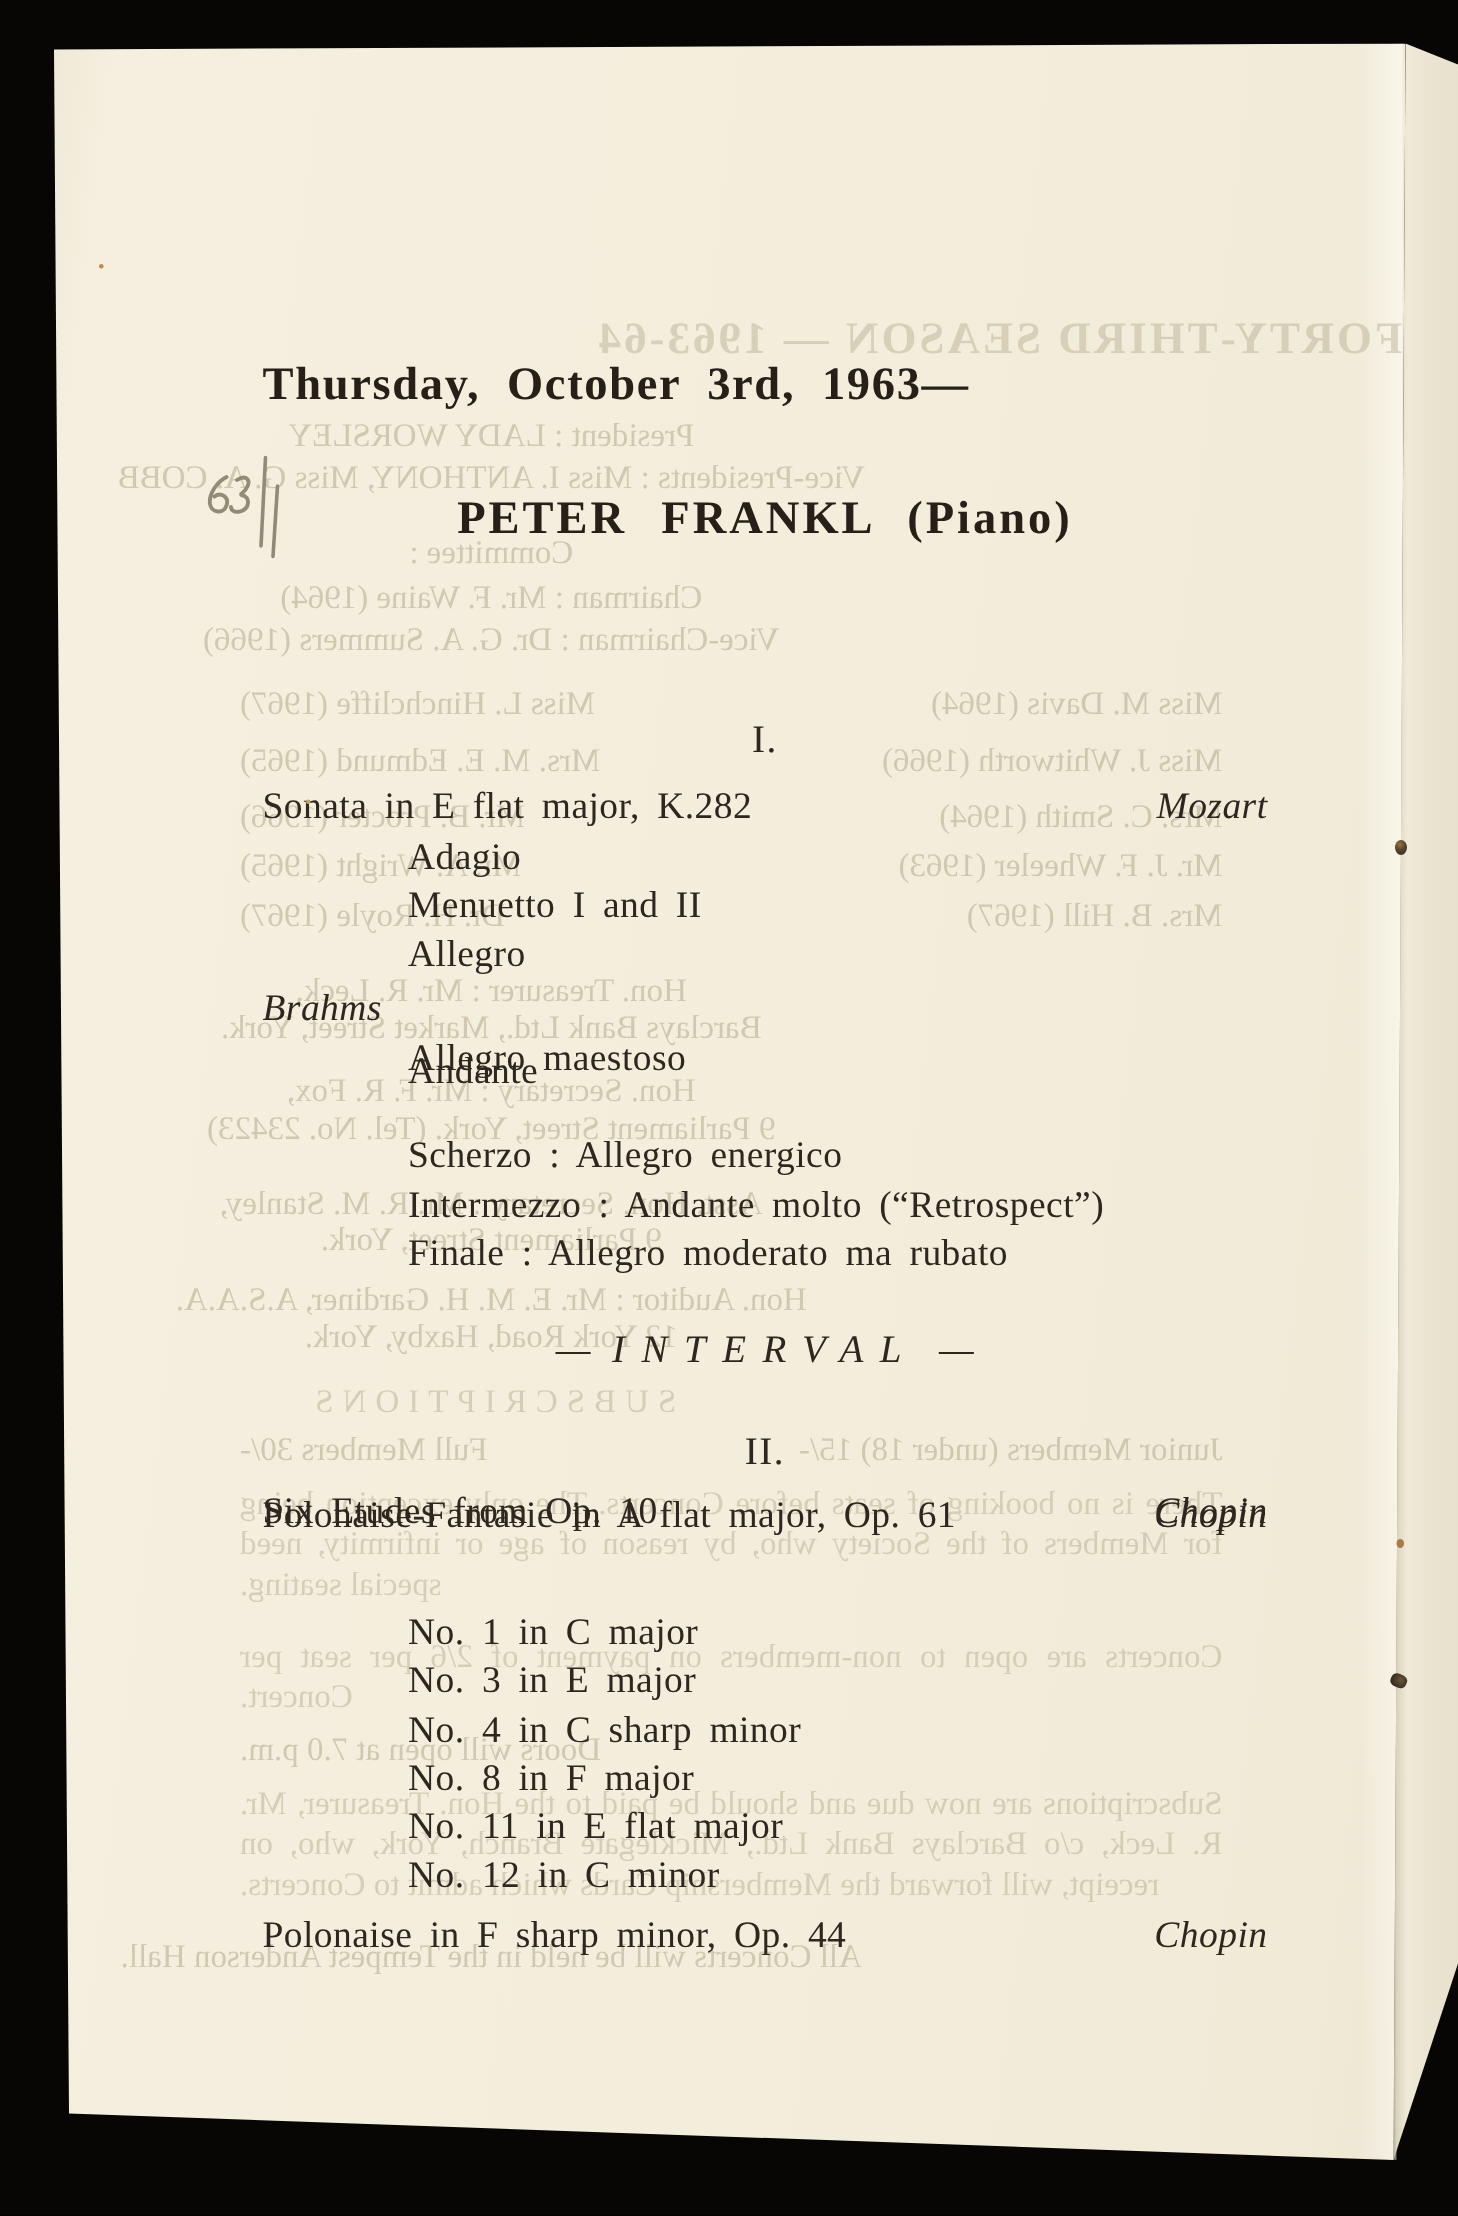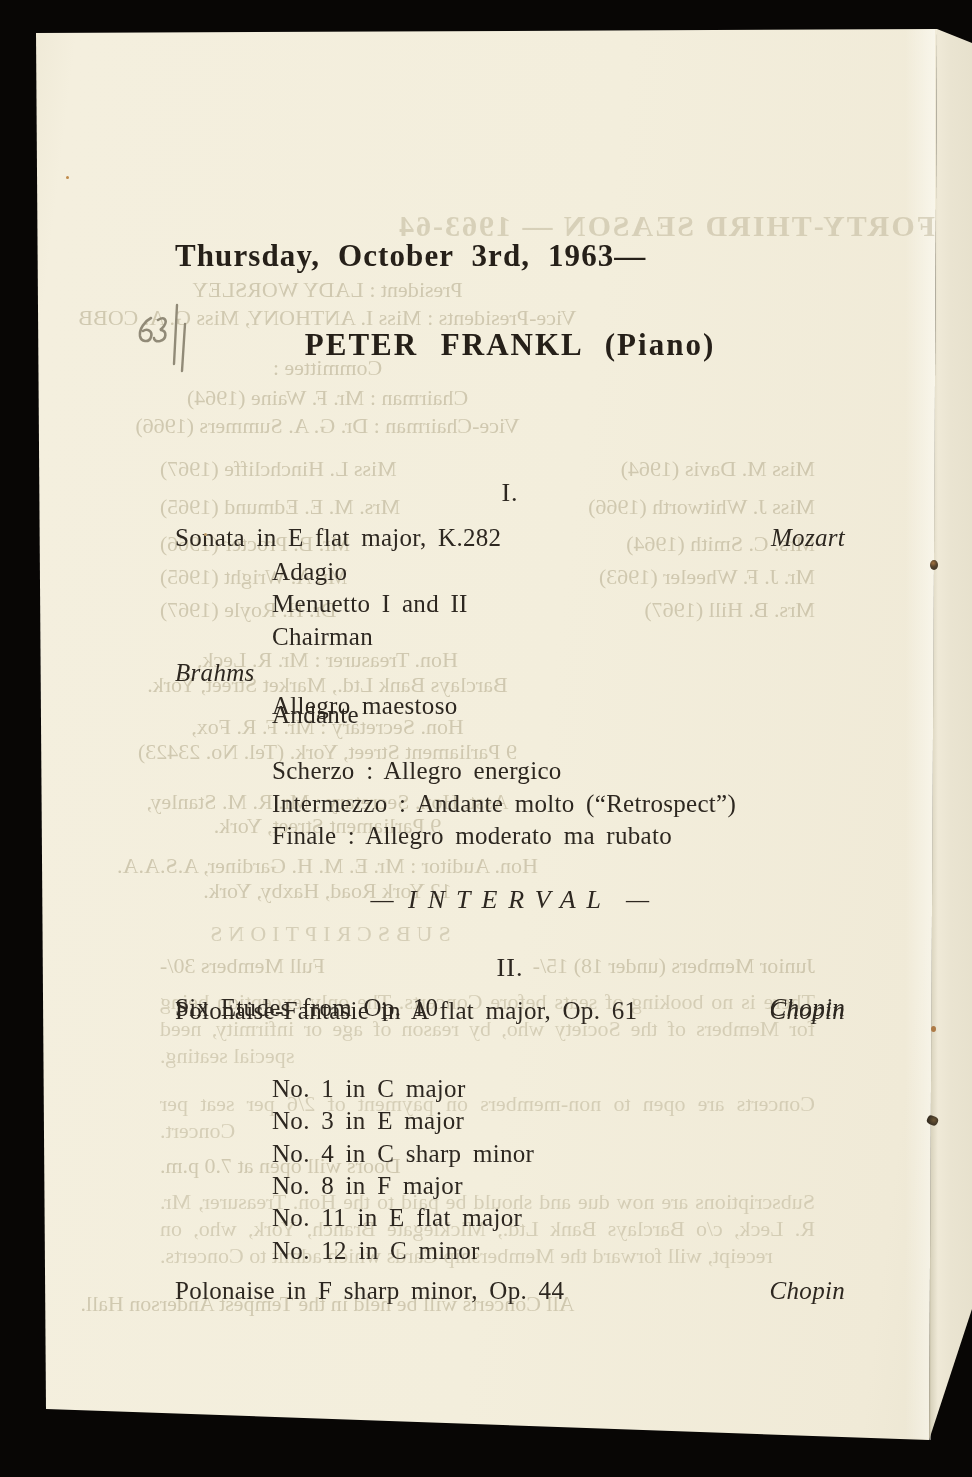--- a/index.html
+++ b/index.html
@@ -118,21 +118,21 @@
     <div class="line performer center" style="top:327px">PETER FRANKL (Piano)</div>
 
     <div class="line numeral center" style="top:478px">I.</div>
 
     <div class="line work" style="top:524px">
       <span>Sonata in E flat major, K.282</span>
       <span class="composer">Mozart</span>
     </div>
     <div class="line mv" style="top:558px">Adagio</div>
     <div class="line mv" style="top:590px">Menuetto I and II</div>
-    <div class="line mv" style="top:623px">Chairman</div>
+    <div class="line mv" style="top:623px">Allegro</div>
 
     <div class="line work" style="top:659px">
       <span class="composer">Brahms</span>
     </div>
     <div class="line mv" style="top:692px">Allegro maestoso</div>
     <div class="line mv" style="top:701px">Andante</div>
     <div class="line mv" style="top:757px">Scherzo : Allegro energico</div>
     <div class="line mv" style="top:790px">Intermezzo : Andante molto (“Retrospect”)</div>
     <div class="line mv" style="top:822px">Finale : Allegro moderato ma rubato</div>
 

